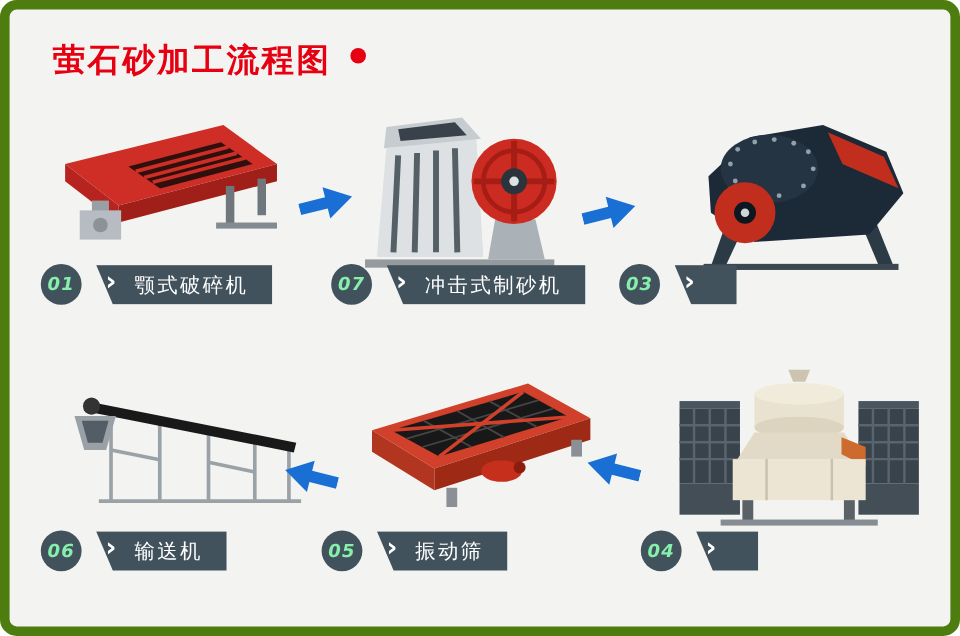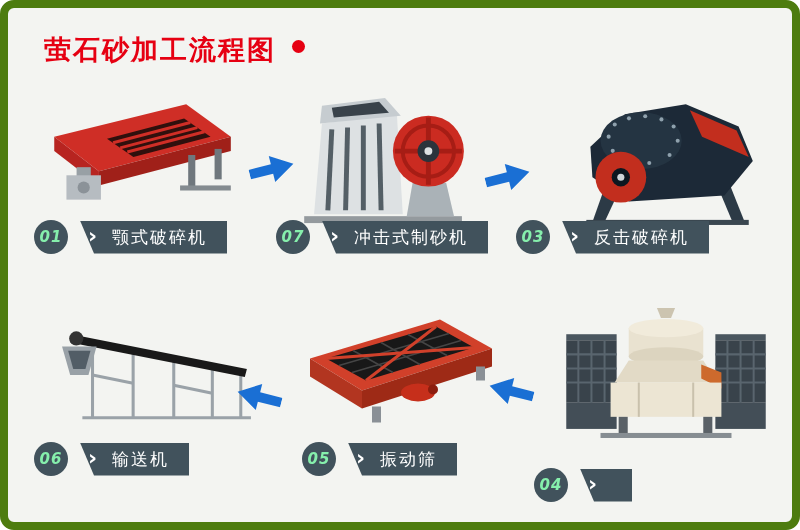--- a/index.html
+++ b/index.html
@@ -236,32 +236,31 @@
     <span class="badge">
       <span class="chev">›</span>
       <span>冲击式制砂机</span>
     </span>
   </div>
 
   <div class="step-label" style="left:508px; top:212px;align-items:center;">
     <span class="num">03</span>
     <span class="badge">
       <span class="chev">›</span>
-      <span>反击破碎机</span>
-    </span>
-  </div>
-
-  <div class="step-label" style="left:526px; top:434px;margin-top:26px;">
+    </span>
+  </div>
+
+  <div class="step-label" style="left:526px; top:434px;">
     <span class="num">04</span>
     <span class="badge">
       <span class="chev">›</span>
     </span>
   </div>
 
-  <div class="step-label" style="left:260px; top:434px;margin-left:34px;">
+  <div class="step-label" style="left:260px; top:434px;">
     <span class="num">05</span>
     <span class="badge">
       <span class="chev">›</span>
       <span>振动筛</span>
     </span>
   </div>
 
   <div class="step-label" style="left:26px; top:434px;gap:12px;">
     <span class="num">06</span>
     <span class="badge">

